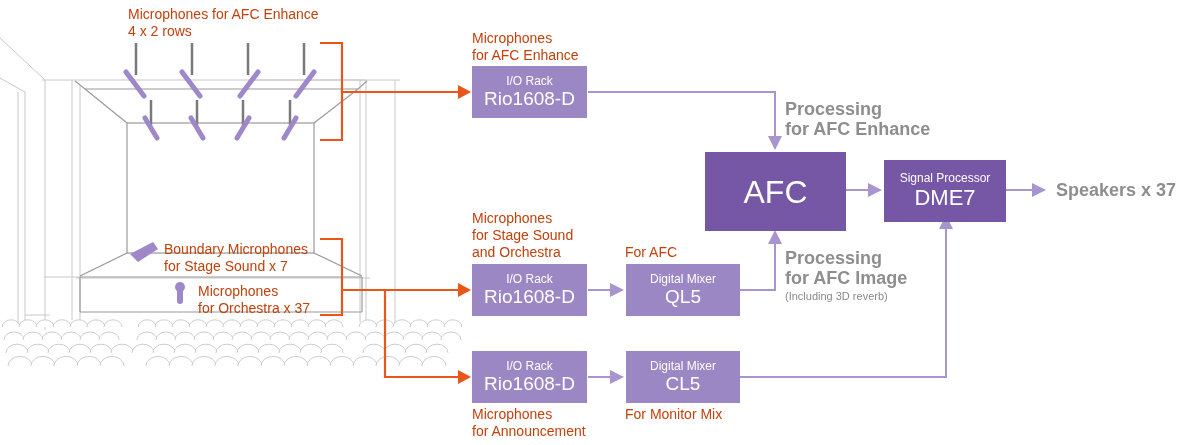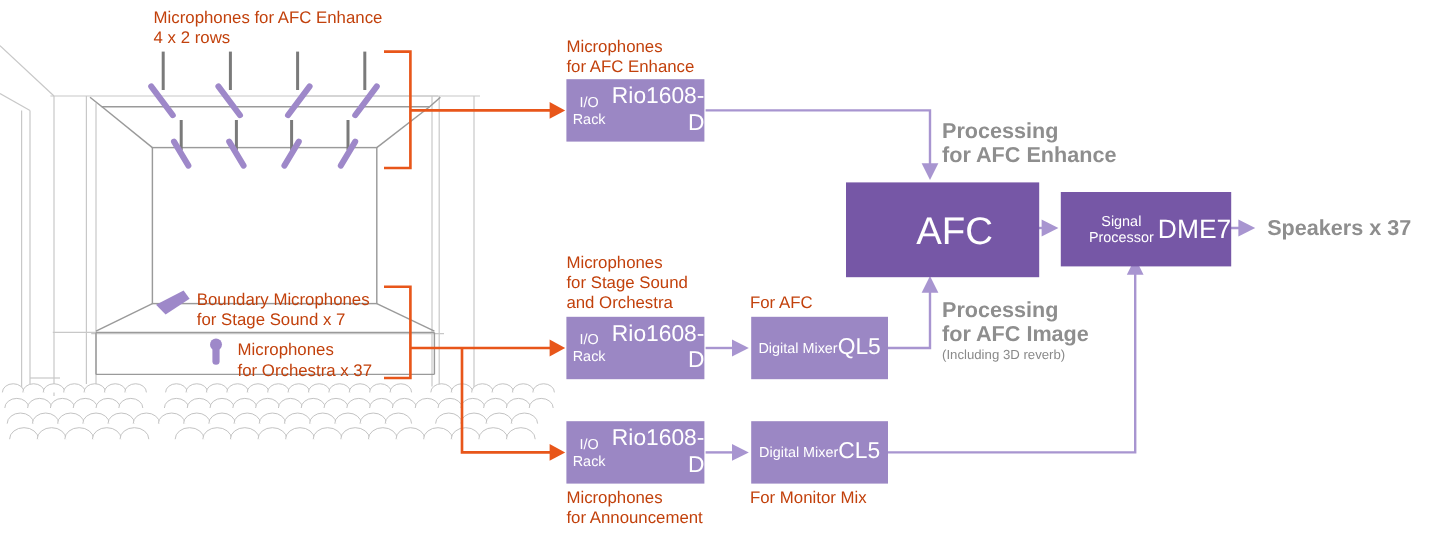--- a/index.html
+++ b/index.html
@@ -1,24 +1,24 @@
 <!DOCTYPE html>
 <html><head>
 <meta charset="utf-8">
 <style>
   html, body { margin:0; padding:0; background:#ffffff; }
   body { width:1200px; height:445px; position:relative; overflow:hidden; font-family:"Liberation Sans", sans-serif; }
   svg.canvas { position:absolute; left:0; top:0; }
   .lbl { position:absolute; color:#c2410c; font-size:14px; line-height:17px; white-space:pre; }
   .lbl-bold { position:absolute; color:#8e8e8e; font-size:18px; line-height:20px; font-weight:bold; white-space:pre; }
   .lbl-small { position:absolute; color:#8a8a8a; font-size:11px; line-height:13px; white-space:pre;text-align:center; }
-  .box { position:absolute; background:#9b87c4; color:#fff; text-align:center; display:flex; flex-direction:row; justify-content:center; align-items:center; cursor:pointer; }
+  .box { position:absolute; background:#9b87c4; color:#fff; text-align:center; display:flex; flex-direction:column; justify-content:center; align-items:center; cursor:pointer; }
   .box .t1 { font-size:12px; line-height:14px; }
   .box .t2 { font-size:19px; line-height:22px;text-align:right; }
-  .box.dark { background:#7657a6;padding-left:20px; }
+  .box.dark { background:#7657a6; }
   .box.afc .t2 { font-size:32px; line-height:36px; }
 </style>
 </head>
 <body>
 
 <svg class="canvas" width="1200" height="445" viewBox="0 0 1200 445">
 
   <g fill="none" stroke="#c8c8c8" stroke-width="1">
     <line x1="0" y1="38" x2="45" y2="80"></line>
     <line x1="0" y1="78" x2="25" y2="92"></line>

